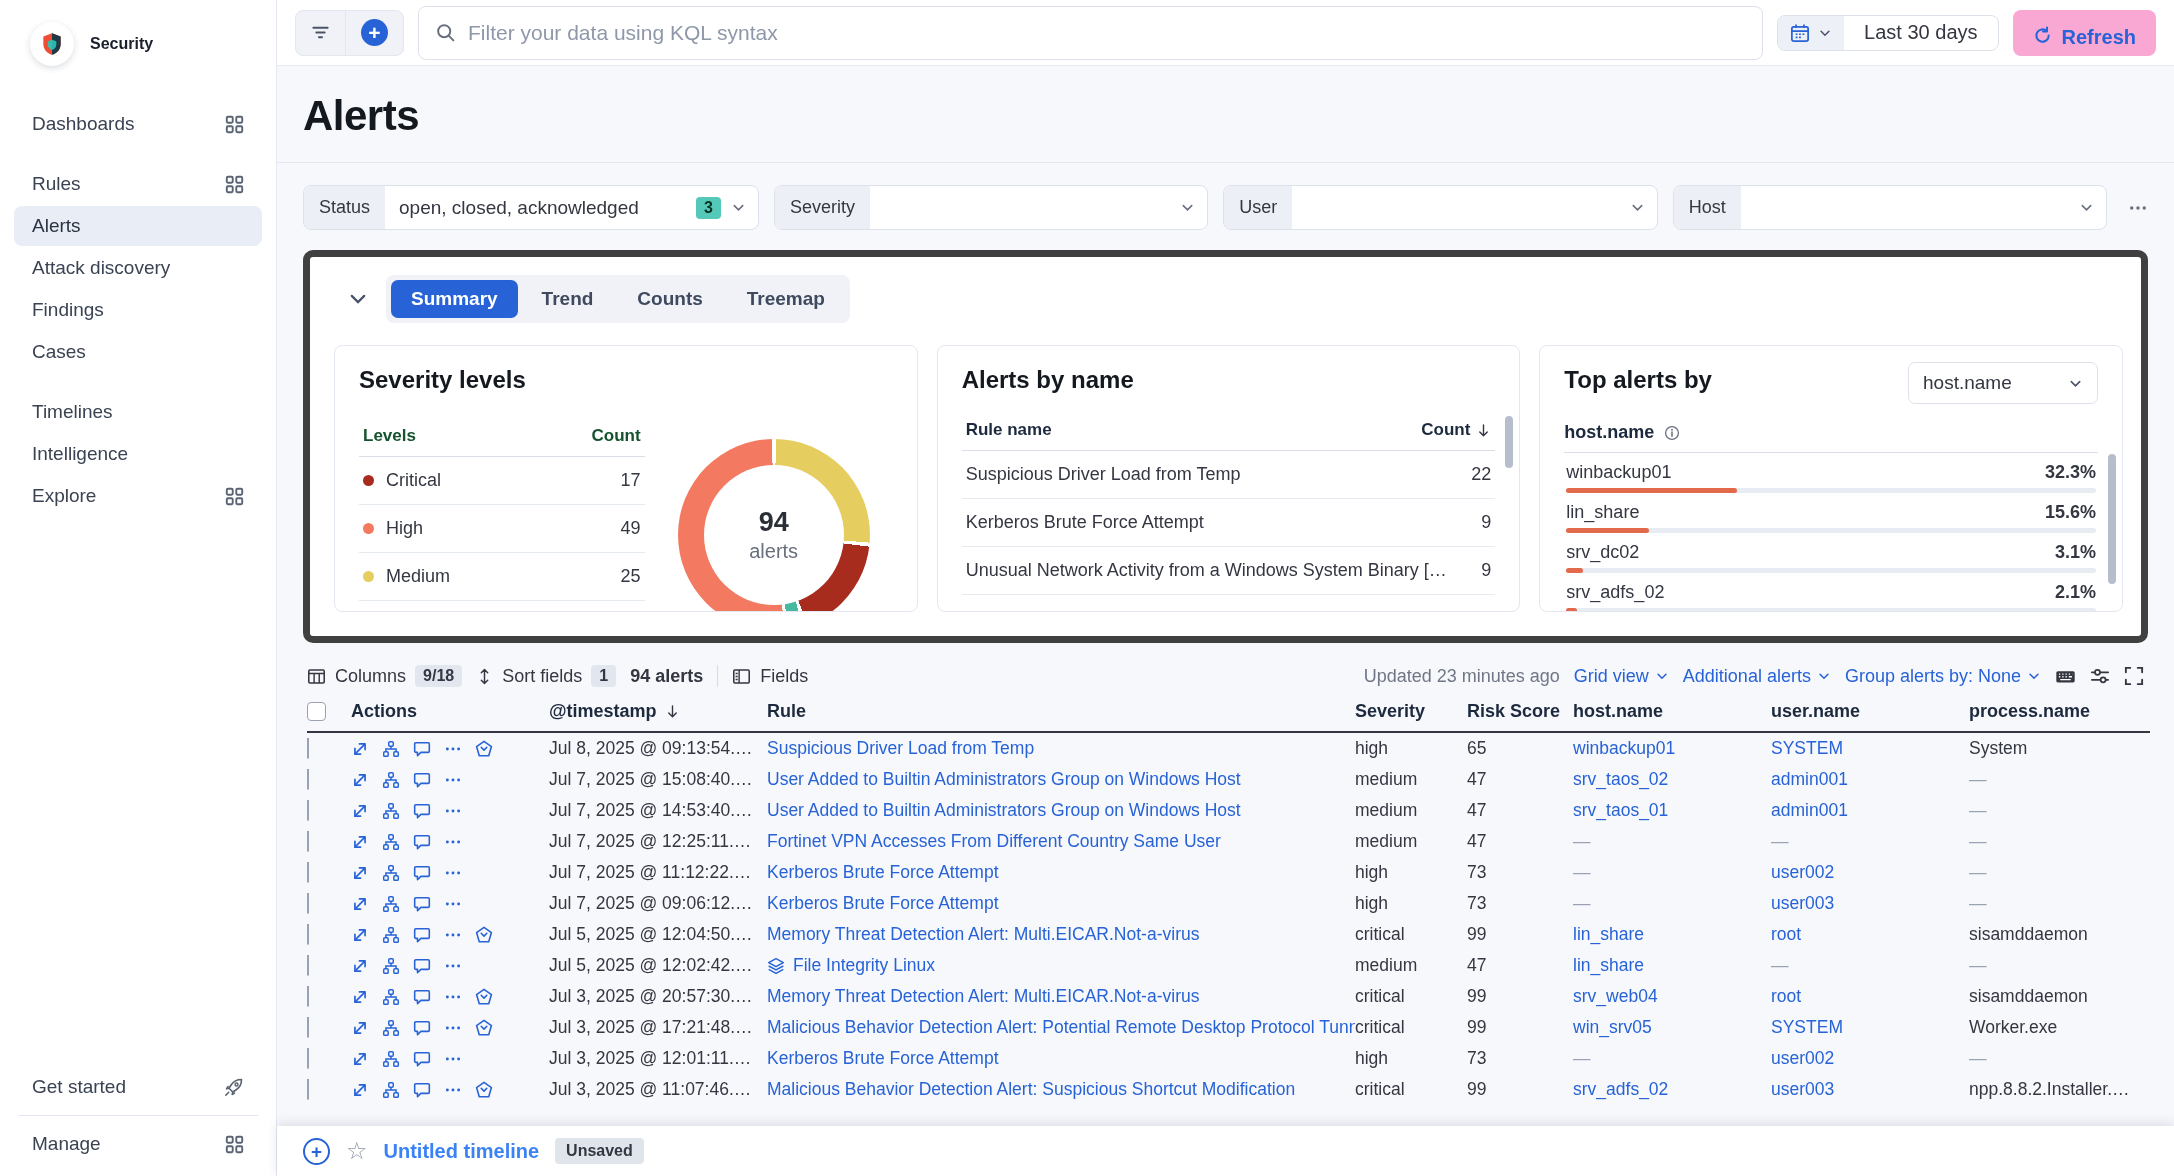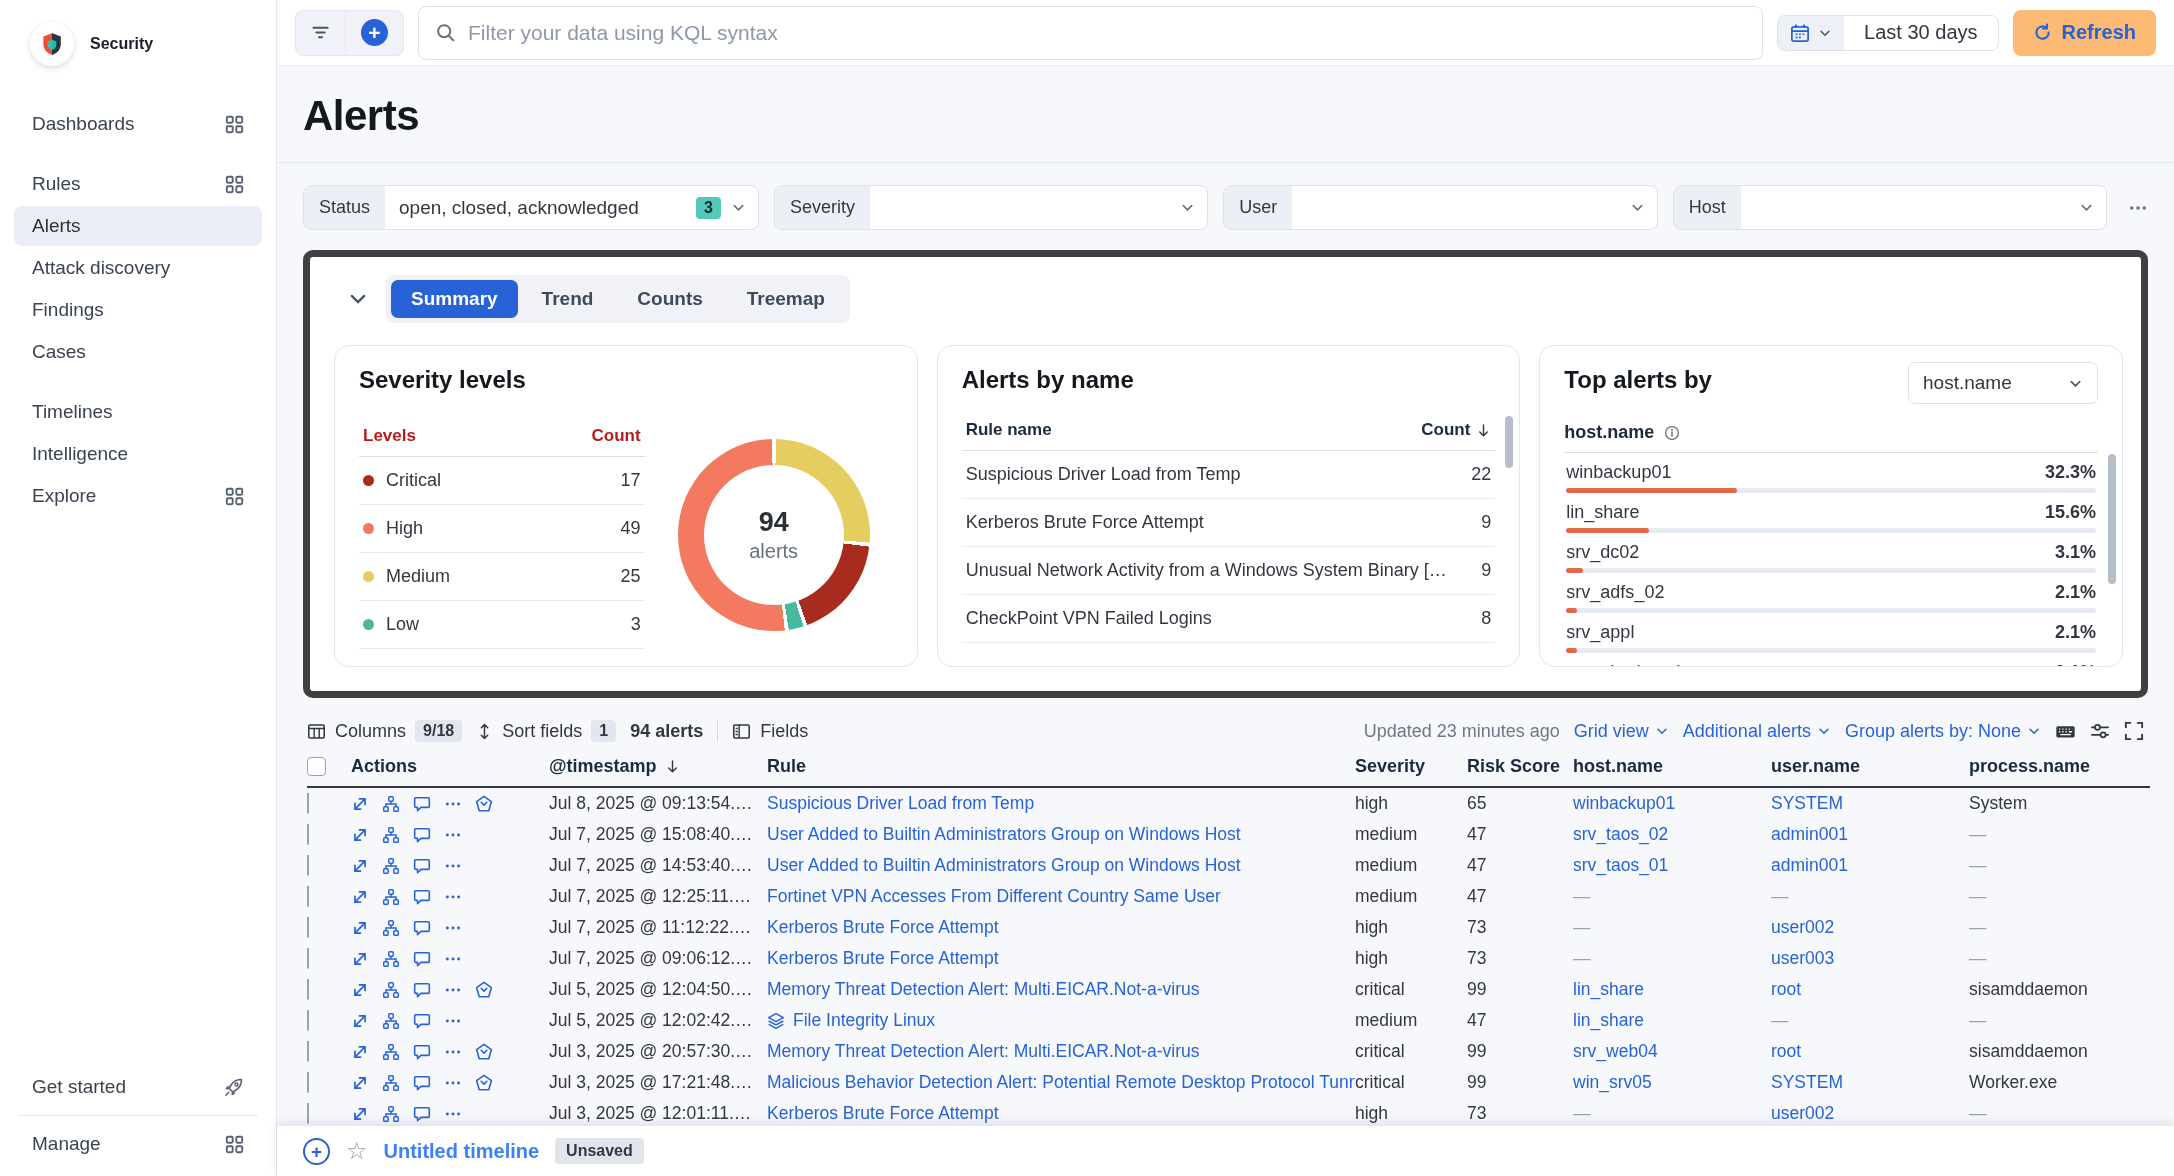--- a/index.html
+++ b/index.html
@@ -33,22 +33,22 @@
   .filter-group .seg + .seg { border-left:1px solid #E2E7F0; }
   .plus-circle { width:27px; height:27px; border-radius:50%; background:#2763D6; color:#fff; font-size:21px;
     display:flex; align-items:center; justify-content:center; font-weight:700; line-height:1; }
   .search-box { flex:1; height:54px; background:#fff; border:1px solid #DCE1EA; border-radius:8px;
     display:flex; align-items:center; gap:12px; padding:0 16px; }
   .search-box input { border:none; outline:none; flex:1; font-size:21px; font-family:inherit; color:#343741; background:transparent; }
   .search-box input::placeholder { color:#8E98A9; }
   .date-group { display:flex; align-items:center; height:36px; border:1px solid #DCE1EA; border-radius:8px; background:#fff; overflow:hidden; }
   .date-group .cal-seg { background:#EDF0F6; height:100%; display:flex; align-items:center; gap:8px; padding:0 12px; cursor:pointer; color:#4A5468; }
   .date-group .range { padding:0 20px; font-size:20px; color:#343741; white-space:nowrap; cursor:pointer; }
-  .refresh-btn { height:46px; background:#fdba74; border:none; border-radius:8px; color:#2763D6; font-size:20px; font-weight:700;
-    display:flex; align-items:center; gap:10px; padding:0 20px; cursor:pointer; font-family:inherit; white-space:nowrap; }
+  .refresh-btn { height:46px; background:#f9a8d4; border:none; border-radius:8px; color:#2763D6; font-size:20px; font-weight:700;
+    display:flex; gap:10px; padding:16px 20px; cursor:pointer; font-family:inherit; white-space:nowrap; }
 
   
   .page-head { display:flex; align-items:center; justify-content:space-between; padding:26px 26px 0 26px; }
   .page-title { font-size:42px; font-weight:800; color:#14181F; letter-spacing:-0.5px; }
   .head-actions { display:flex; gap:16px; align-items:center; }
   .assignees-btn { height:46px; background:#fff; border:1px solid #D5DBE5; border-radius:8px; font-size:20px; color:#343741;
     display:flex; align-items:center; gap:12px; padding:0 18px; cursor:pointer; font-family:inherit; }
   .manage-rules-btn { height:46px; background:#2763D6; border:none; border-radius:8px; font-size:20px; color:#fff; font-weight:700;
     padding:0 22px; cursor:pointer; font-family:inherit; }
   .head-divider { border-top:1px solid #E2E7F0; margin:22px 0 0 0; }
@@ -63,27 +63,27 @@
   .filters-more { color:#69707D; margin-left:6px; cursor:pointer; display:flex; }
 
   
   .summary-panel { margin:20px 26px 0 26px; background:#fff; border:7px solid #404040; border-radius:10px; padding:16px 18px 24px 24px; }
   .summary-head { display:flex; align-items:center; gap:18px; padding:2px 0 0 14px; }
   .collapse-chev { color:#4A5468; cursor:pointer; display:flex; }
   .tabs-group { background:#F0F2F8; border-radius:8px; padding:5px; display:flex; gap:4px; }
   .tab { font-size:19px; font-weight:700; color:#3F4A5F; padding:8px 20px; border-radius:7px; cursor:pointer; white-space:nowrap; }
   .tab.active { background:#2763D6; color:#fff; }
   .cards-row { display:flex; gap:19px; margin-top:22px; }
-  .card { flex:1; border:1px solid #E2E7F0; border-radius:15px; background:#fff; padding:20px 24px; height:322px; position:relative; overflow:hidden; }
+  .card { flex:1; border:1px solid #E2E7F0; border-radius:8px; background:#fff; padding:20px 24px; height:267px; position:relative; overflow:hidden; }
   .card-title { font-size:24px; font-weight:800; color:#14181F; }
 
   
   .sev-flex { display:flex; margin-top:26px; gap:10px; }
   .sev-table { flex:1.2; }
-  .sev-hrow { display:flex; justify-content:space-between; font-size:17px; font-weight:700; color:#b91c1c;
+  .sev-hrow { display:flex; justify-content:space-between; font-size:17px; font-weight:700; color:#14532d;
     padding:6px 4px 10px 4px; border-bottom:1px solid #D9DEE8; }
   .sev-row { display:flex; justify-content:space-between; align-items:center; font-size:18px; color:#343741;
     padding:13px 4px; border-bottom:1px solid #E6EAF1; }
   .sev-dot { width:11px; height:11px; border-radius:50%; display:inline-block; margin-right:12px; }
   .donut-wrap { flex:1; display:flex; align-items:center; justify-content:center; }
   .donut { width:192px; height:192px; border-radius:50%; position:relative; }
   .donut-hole { position:absolute; inset:26px; background:#fff; border-radius:50%; display:flex; flex-direction:column;
     align-items:center; justify-content:center; }
   .donut-hole .dv { font-size:27px; font-weight:800; color:#2B2F36; }
   .donut-hole .dl { font-size:20px; color:#69707D; margin-top:2px; }

